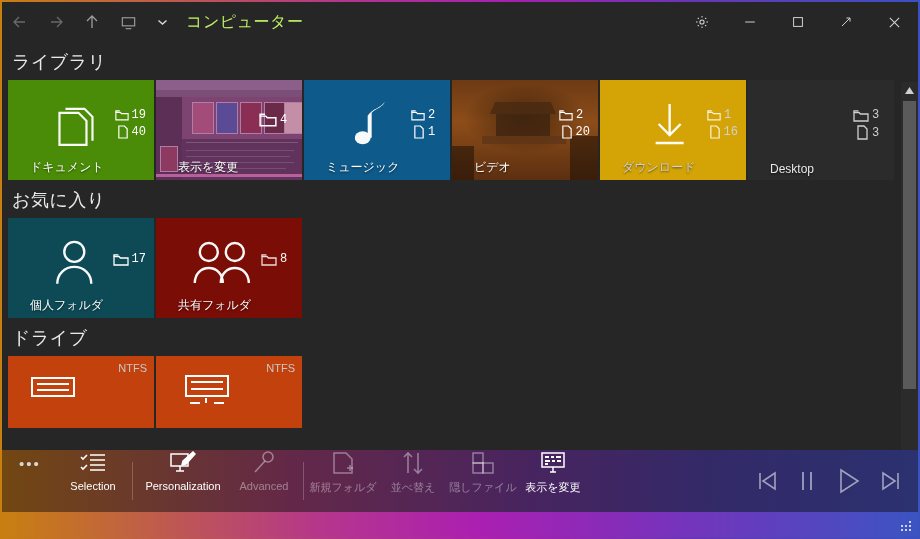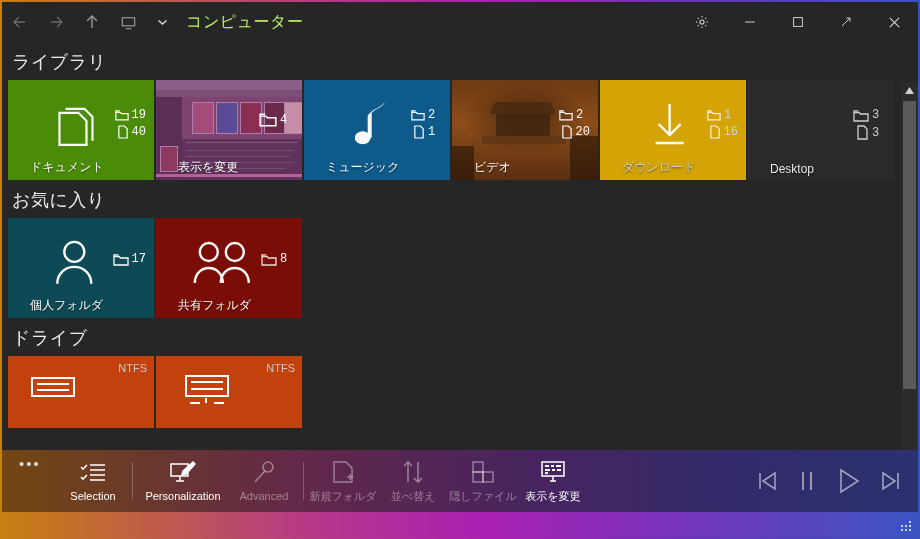--- a/index.html
+++ b/index.html
@@ -141,21 +141,21 @@
     position:absolute;left:0;bottom:0;width:100%;height:25px;
     background:linear-gradient(90deg,#c87f10 0%,#b5368c 35%,#ab1fb1 52%,#7a31bb 72%,#3b54c2 100%);
   }
   .tb-dots{
     width:56px;height:62px;display:flex;align-items:flex-start;justify-content:center;
     padding-top:10px;color:#d8d8d8;font-size:15px;letter-spacing:2px;
   }
   .tb-sep{width:1px;height:38px;background:rgba(255,255,255,.22);margin:0 4px;}
   .tb-item{
     width:70px;height:62px;display:flex;flex-direction:column;align-items:center;
-    justify-content:center;gap:4px;color:#ffffff;
+    gap:4px;color:#ffffff;
   }
   .tb-item .ti-ico{height:26px;display:flex;align-items:center;justify-content:center;}
   .tb-item .ti-lbl{font-size:11px;white-space:nowrap;}
   .tb-item.dimmed{color:rgba(255,255,255,.40);}
   .tb-media{
     position:absolute;right:6px;top:0;height:62px;display:flex;align-items:center;gap:14px;
     padding-right:8px;
   }
   .mbtn{color:rgba(255,255,255,.55);display:flex;align-items:center;justify-content:center;}
   .grip{

